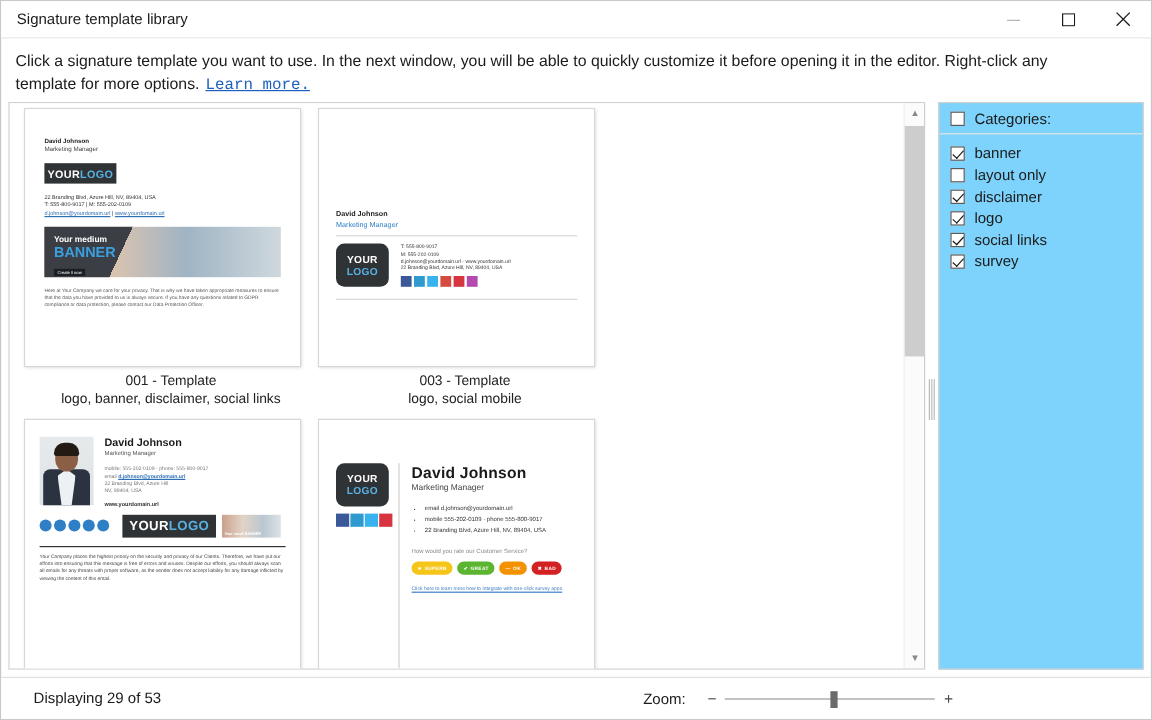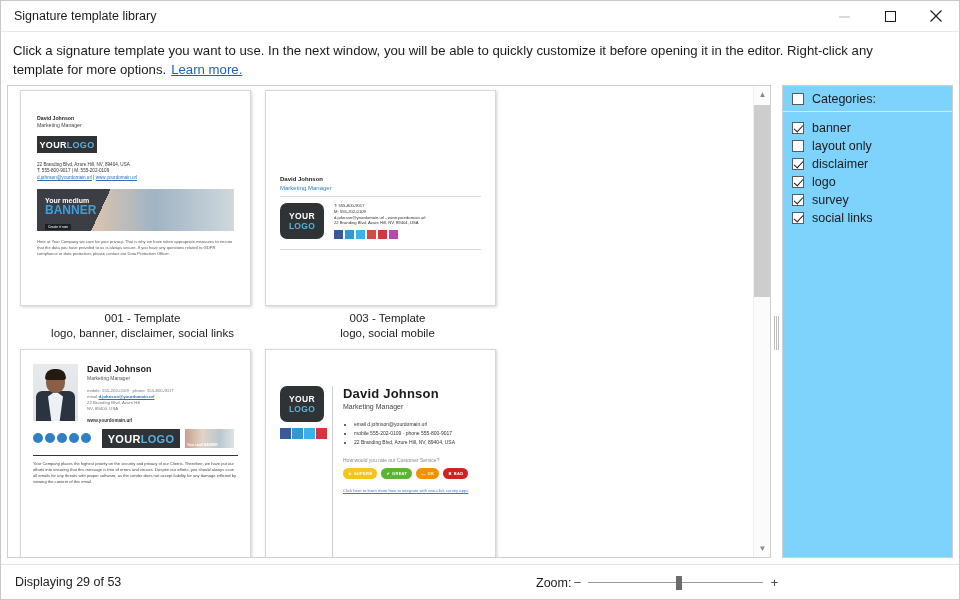--- a/index.html
+++ b/index.html
@@ -21,21 +21,21 @@
   .win-controls { margin-left:auto; display:flex; height:31px; }
   .wbtn { width:46px; height:31px; display:flex; align-items:center;
           justify-content:center; }
   .wbtn svg { display:block; }
   .wbtn.min svg line { stroke:#b6b6b6; }
 
   
   .instructions { padding:9px 12px 0 12px; font-size:13.2px; color:#1b1b1b;
                   line-height:19px; width:930px; }
   .instructions a { color:#1f5fbf; text-decoration:underline;
-                    margin-left:5px; }
+                    margin-left:5px;font-family:Liberation Mono, monospace; }
 
   
   .body-area { position:absolute; left:0; top:84px; right:0; bottom:36px; }
 
   .gallery-outer { position:absolute; left:6px; top:0; width:764px; bottom:5px;
                    border:1px solid #cfcfcf; background:#fff; overflow:hidden; }
   .gallery { position:absolute; left:0; top:0; right:17px; bottom:0;
              overflow:hidden; background:#fff; }
   .grid { display:flex; flex-wrap:wrap; padding:4px 0 0 12px; }
   .cell { width:245px; margin-right:0; }
@@ -78,24 +78,24 @@
   .cb { width:12px; height:12px; border:1px solid #5a5a5a; background:#fff;
         margin-right:8px; flex:0 0 auto; position:relative; }
   .cb.checked::after { content:""; position:absolute; left:3px; top:0px;
         width:4px; height:8px; border:solid #1b1b1b;
         border-width:0 1.6px 1.6px 0; transform:rotate(42deg); }
 
   
   .statusbar { position:absolute; left:0; right:0; bottom:0; height:35px;
                border-top:1px solid #e0e0e0; background:#fff;
                display:flex; align-items:center; }
-  .status-text { padding-left:14px; font-size:12.5px; color:#1b1b1b; }
+  .status-text { padding-left:27px; font-size:12.5px; color:#1b1b1b; }
   .zoom-wrap { position:absolute; left:535px; top:0; height:35px;
                display:flex; align-items:center; }
-  .zoom-label { font-size:12.5px; color:#1b1b1b; margin-right:0; }
+  .zoom-label { font-size:12.5px; color:#1b1b1b; margin-right:16px; }
   .zoom-minus, .zoom-plus { color:#4a4a4a; font-size:13px; width:12px;
                             text-align:center; }
   .ztrack { position:relative; width:175px; height:14px; margin:0 5px; }
   .ztrack .line { position:absolute; left:0; right:0; top:6px; height:1px;
                   background:#9b9b9b; }
   .zthumb { position:absolute; left:88px; top:0; width:6px; height:14px;
             background:#6b6b6b; }
 
   
   .tpl { position:absolute; inset:0; background:#fff; }
@@ -431,25 +431,25 @@
         <div class="cat-row">
           <span class="cb checked"></span>
           <span>disclaimer</span>
         </div>
         <div class="cat-row">
           <span class="cb checked"></span>
           <span>logo</span>
         </div>
         <div class="cat-row">
           <span class="cb checked"></span>
+          <span>social links</span>
+        </div>
+        <div class="cat-row">
+          <span class="cb checked"></span>
           <span>survey</span>
-        </div>
-        <div class="cat-row">
-          <span class="cb checked"></span>
-          <span>social links</span>
         </div>
       </div>
     </div>
   </div>
 
   <div class="statusbar">
     <div class="status-text">Displaying 29 of 53</div>
     <div class="zoom-wrap">
       <span class="zoom-label">Zoom:</span>
       <span class="zoom-minus">−</span>

